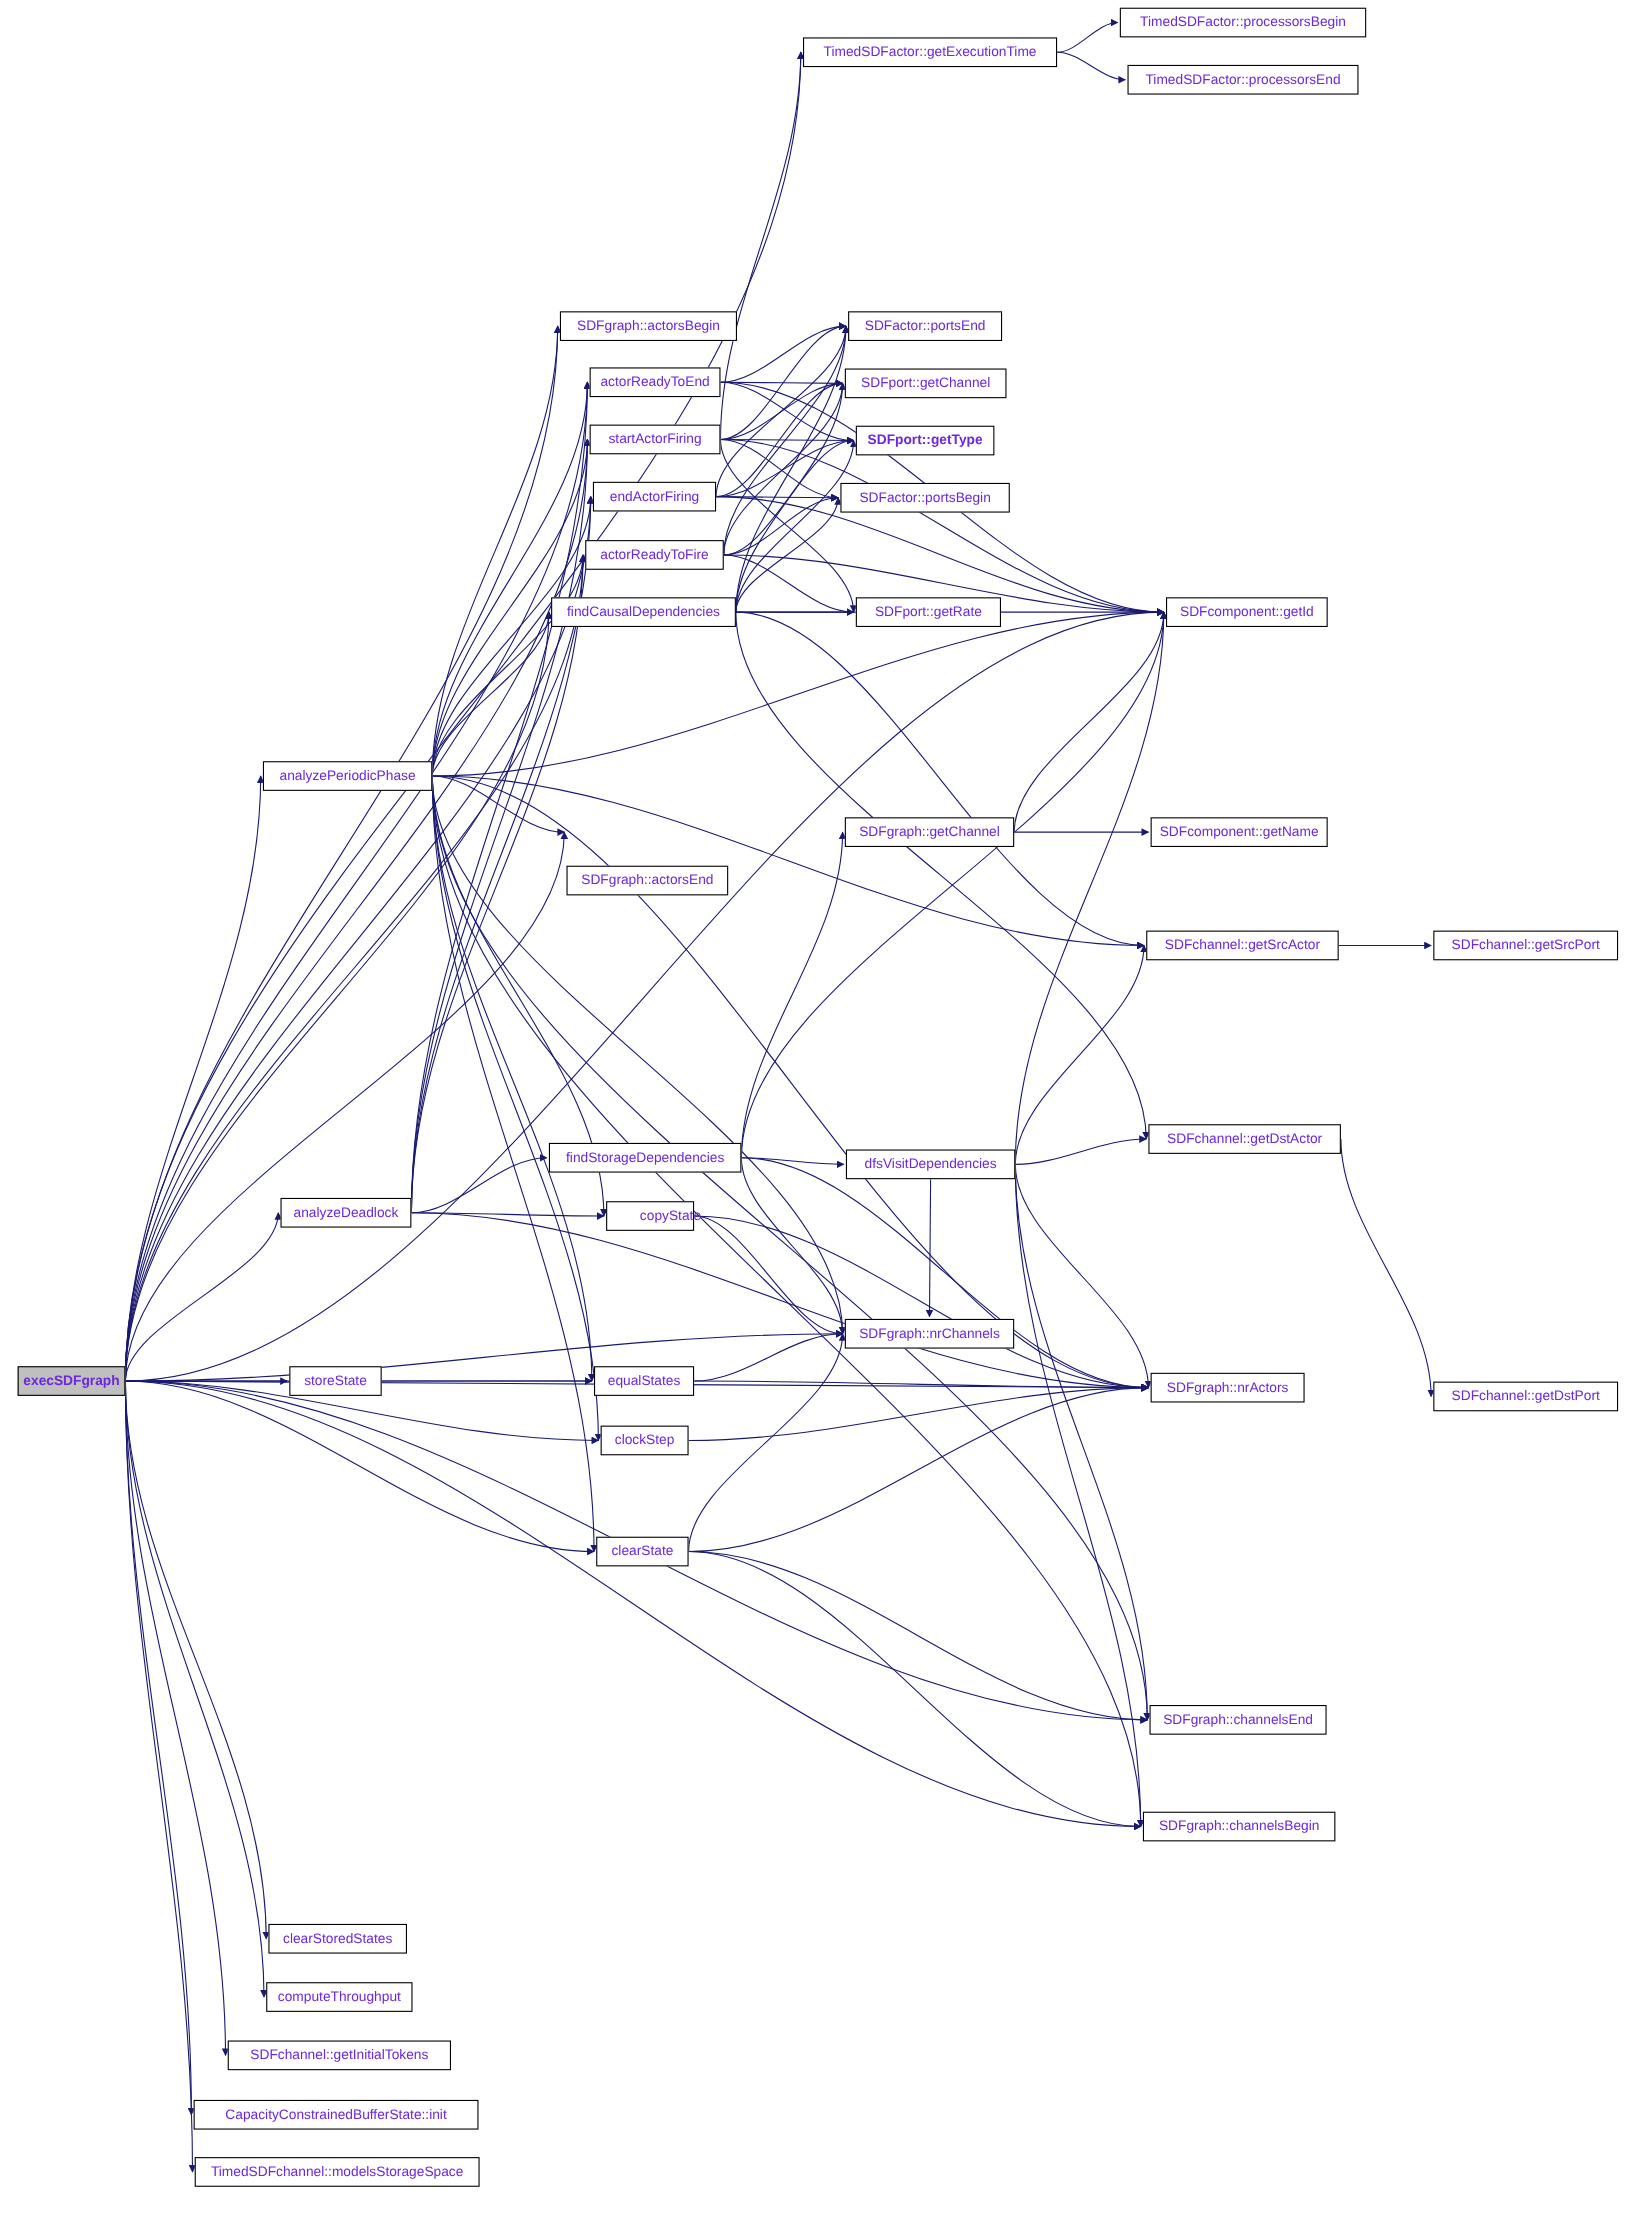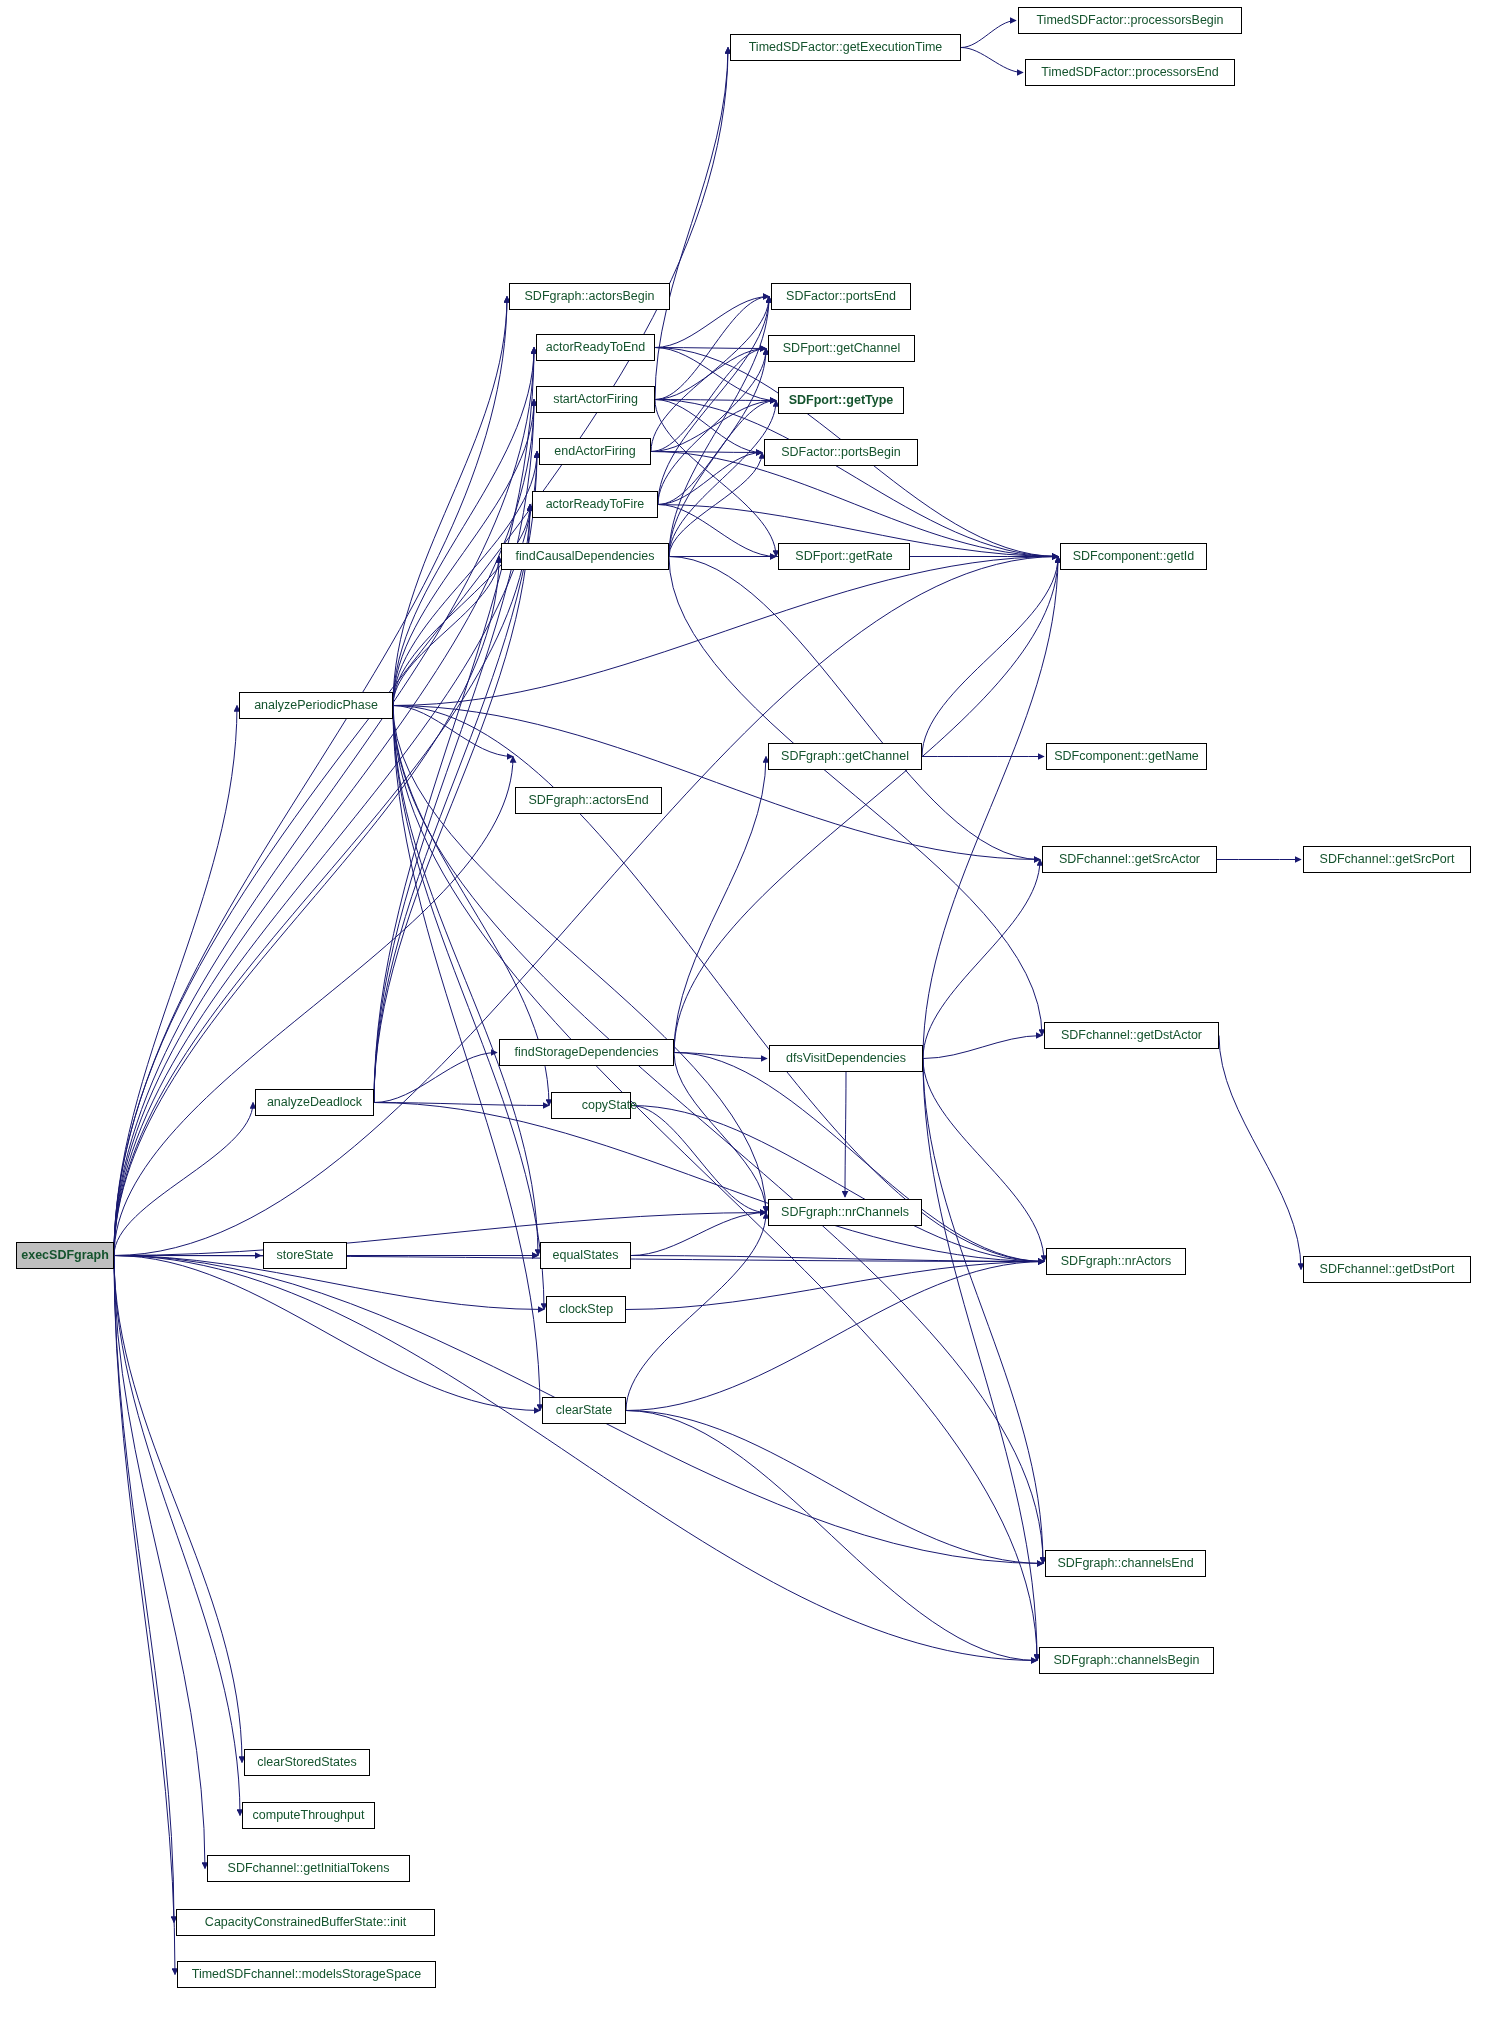--- a/index.html
+++ b/index.html
@@ -19,21 +19,21 @@
     position: absolute;
     left: 0;
     top: 0;
     pointer-events: none;
   }
   .node {
     position: absolute;
     box-sizing: border-box;
     border: 1px solid #000000;
     background: #ffffff;
-    color: #14532d;
+    color: #6d28d9;
     display: flex;
     align-items: center;
     justify-content: center;
     font-size: 12.5px;
     line-height: 1;
     white-space: nowrap;
     padding: 0 3px;
     cursor: pointer;
   }
   .node.root {

